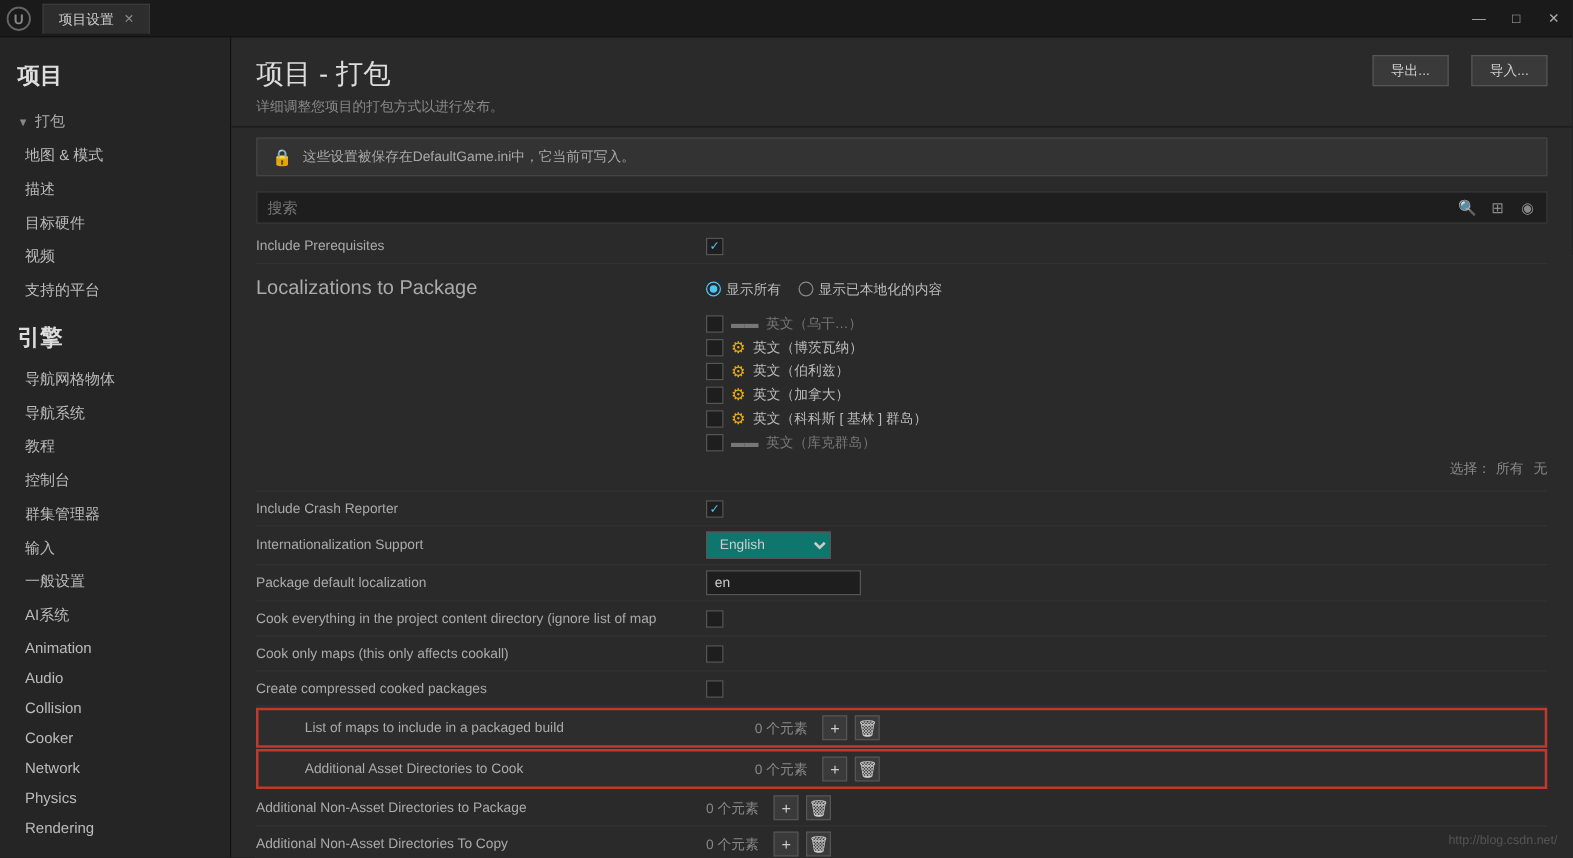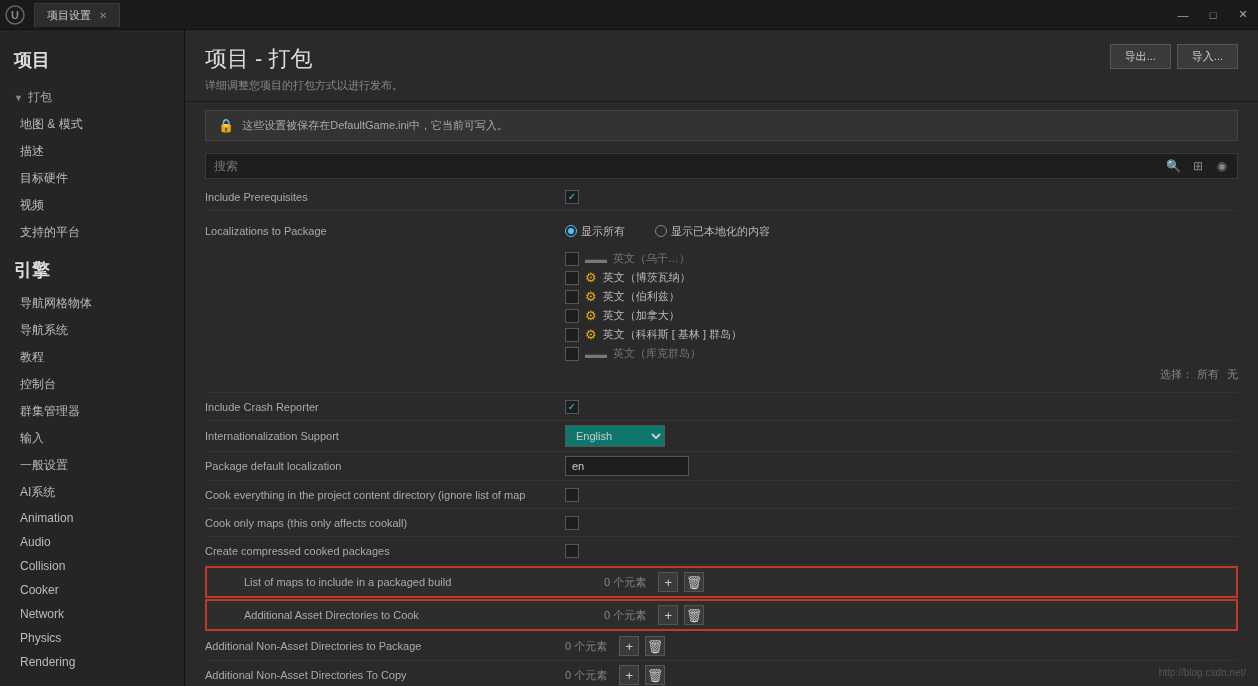--- a/index.html
+++ b/index.html
@@ -133,21 +133,21 @@
       color: #ddd;
       font-weight: 300;
       margin-bottom: 4px;
     }
     .page-subtitle {
       font-size: 11px;
       color: #888;
     }
     .header-buttons {
       display: flex;
-      gap: 6px;
+      gap: 18px;
     }
     .header-btn {
       background: #3a3a3a;
       border: 1px solid #555;
       color: #ccc;
       padding: 4px 14px;
       cursor: pointer;
       font-size: 11px;
       font-family: inherit;
     }
@@ -267,26 +267,26 @@
     }
     .loc-header {
       display: flex;
       align-items: center;
       min-height: 28px;
     }
     .loc-label {
       width: 360px;
       flex-shrink: 0;
       color: #aaa;
-      font-size: 11px;
+      font-size: 16px;
     }
     .loc-radio-row {
       display: flex;
       align-items: center;
-      gap: 30px;
+      gap: 14px;
     }
     .radio-option {
       display: flex;
       align-items: center;
       gap: 4px;
       cursor: pointer;
     }
     .radio-dot {
       width: 12px;
       height: 12px;

